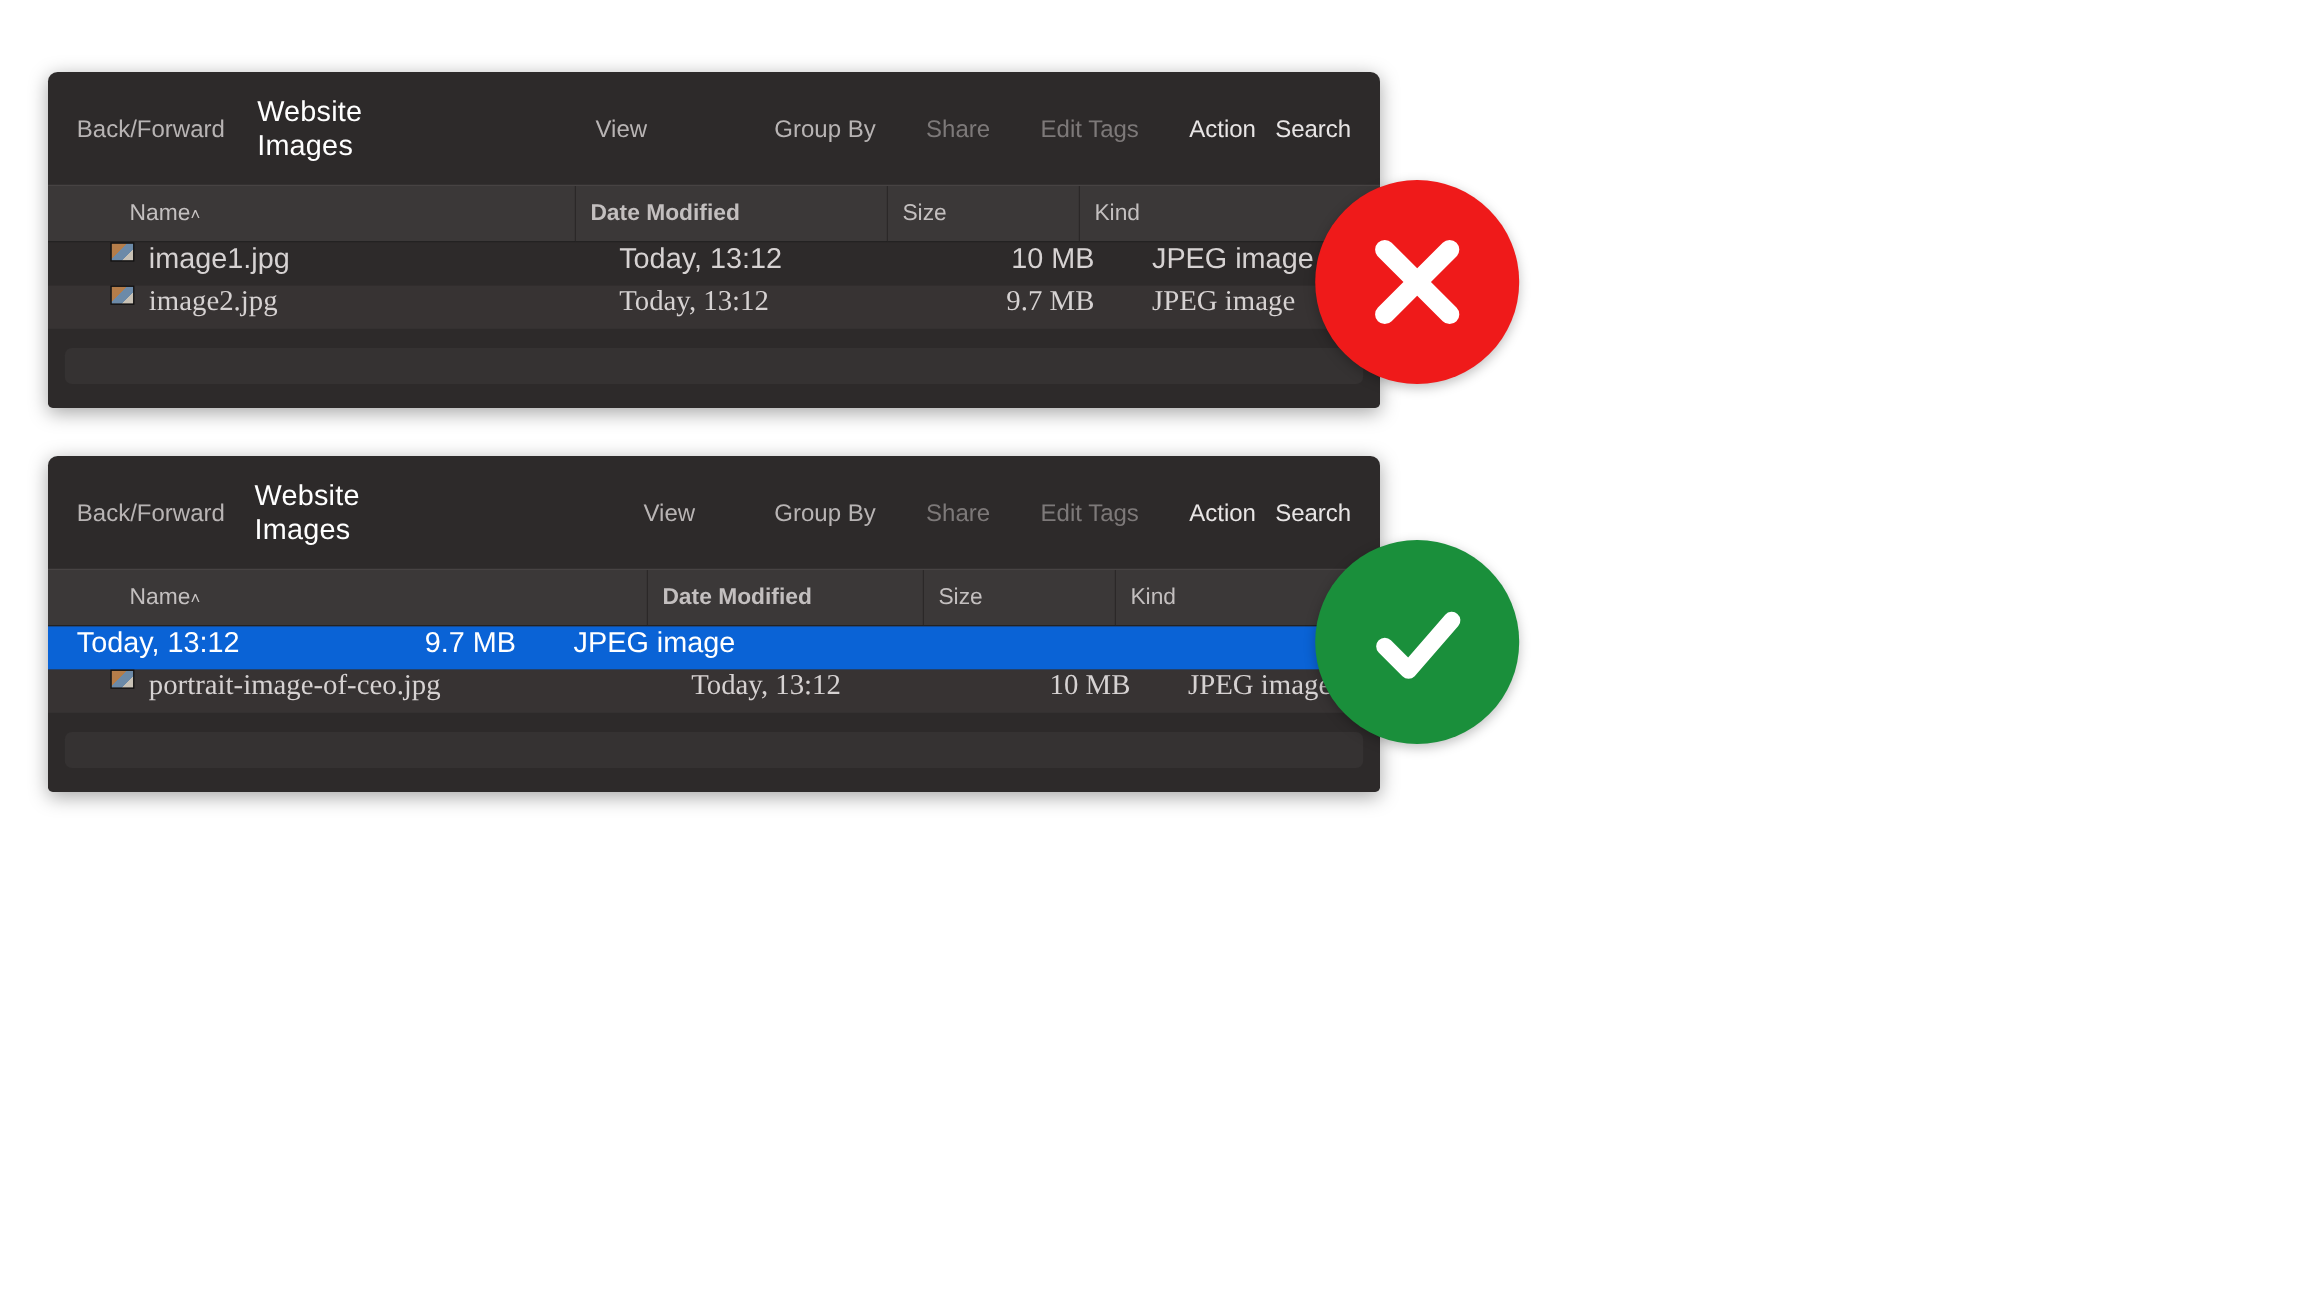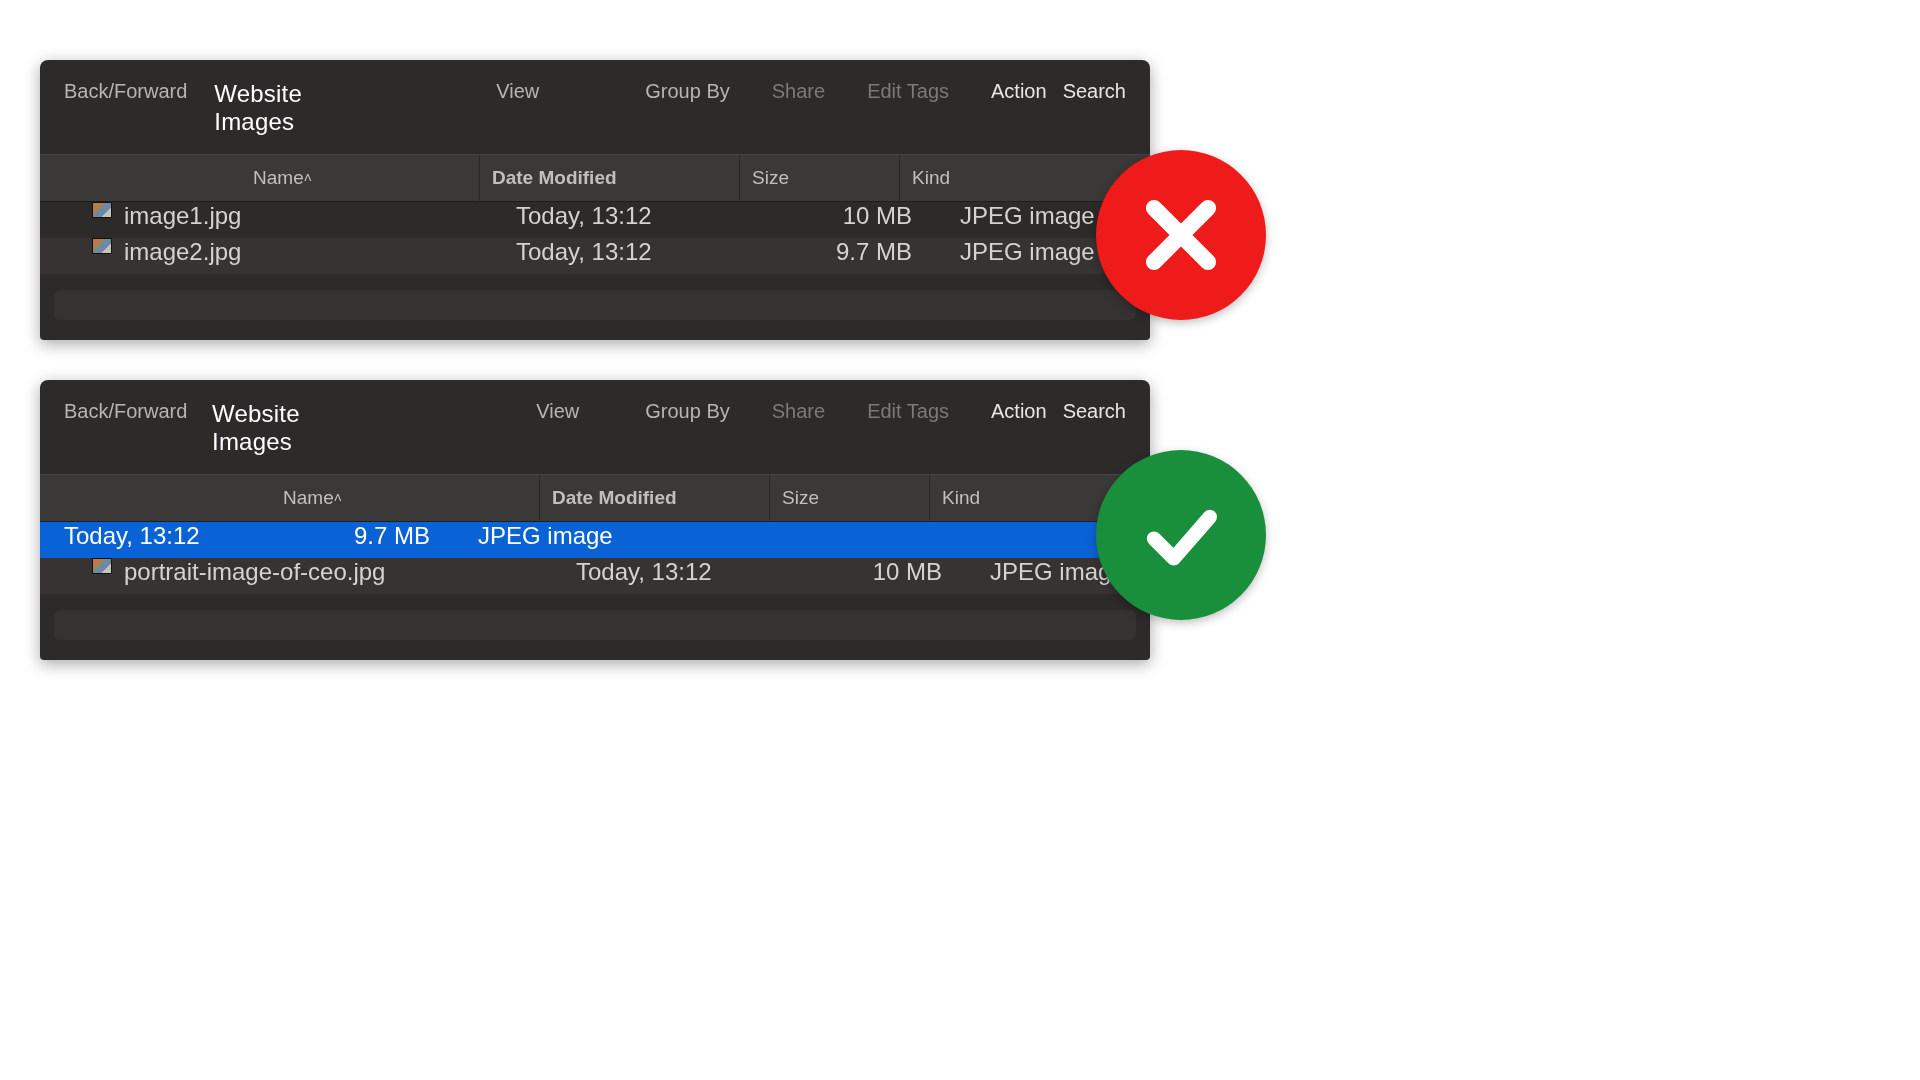--- a/index.html
+++ b/index.html
@@ -1,36 +1,36 @@
 <!DOCTYPE html>
 <html><head>
 <meta charset="utf-8">
 <style>
   html,body{margin:0;padding:0;width:1920px;height:1080px;background:#fff;font-family:-apple-system,BlinkMacSystemFont,"Segoe UI",Helvetica,Arial,sans-serif;}
   .canvas{position:relative;padding:60px 40px;}
   .panel{position:relative;width:1110px;background:#2d2a2a;border-radius:8px 8px 4px 4px;box-shadow:0 4px 16px rgba(0,0,0,.35);margin-bottom:40px;padding-bottom:20px;}
-  .toolbar{display:flex;align-items:flex-start;padding:20px 24px 18px 24px;gap:8px;}
+  .toolbar{display:flex;align-items:center;padding:20px 24px 18px 24px;gap:8px;}
   .tbtn{color:#b8b4b4;font-size:20px;white-space:nowrap;}
   .tbtn.dim{color:#7d7979;}
   .tbtn.bright{color:#e8e5e5;}
   .title{color:#fff;font-size:24px;font-weight:400;letter-spacing:.2px;margin-right:40px;}
   .spacer-sm{flex:0 0 90px}
   .spacer-md{flex:0 0 26px}
   .spacer-push{flex:1}
   .headers{display:flex;align-items:center;background:#3b3838;height:46px;border-top:1px solid #474343;border-bottom:1px solid #1f1d1d;}
   .hcell{color:#c3bfbf;font-size:19px;padding:0 12px;display:flex;align-items:center;height:100%;border-right:1px solid #2b2828;box-sizing:border-box;}
-  .hcell.sort{justify-content:center;}
+  .hcell.sort{justify-content:flex-start;}
   .col-name{width:440px;padding-left:68px;}
   .col-date{width:260px;font-weight:bold;}
   .col-size{width:160px;justify-content:flex-start;}
   .col-kind{flex:1;border-right:none;}
   .sort-caret{color:#c9c5c5;font-size:14px;margin-right:10px;}
   .rows{}
   .row{display:flex;align-items:center;height:36px;}
-  .row.alt{background:#373333;}
+  .row.alt{background:#373333;font-family:Liberation Serif, serif;}
   .row.sel{background:#0a63d6;}
   .cell{font-size:24px;color:#d6d2d2;padding:0 12px;box-sizing:border-box;display:flex;align-items:flex-start;height:100%;margin-left:12px;}
   .row.sel .cell{color:#fff;}
   .c-name{width:440px;padding-left:40px;gap:12px;}
   .c-date{width:260px;}
   .c-size{width:160px;justify-content:flex-end;padding-right:24px;}
   .c-kind{flex:1;}
   .thumb{width:18px;height:14px;background:linear-gradient(135deg,#b47d4a 0 40%,#6c8aa8 40% 70%,#c9c2b6 70% 100%);border:1px solid #111;flex:0 0 auto;}
   .footer{margin:16px 14px 0 14px;height:30px;background:#353232;border-radius:6px;}
   .badge{position:absolute;width:170px;height:170px;border-radius:50%;display:flex;align-items:center;justify-content:center;box-shadow:0 3px 10px rgba(0,0,0,.25);}

